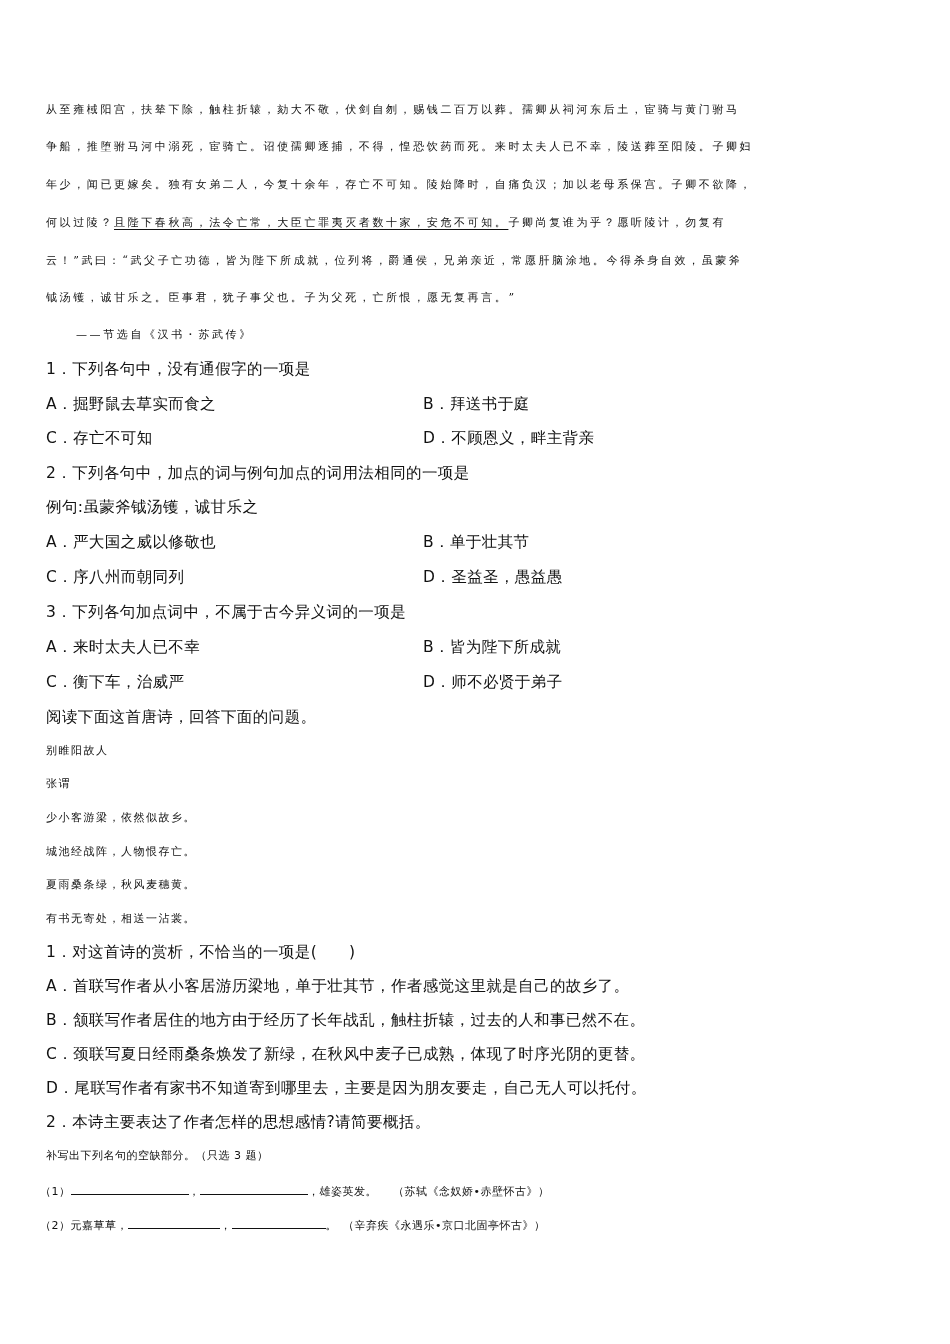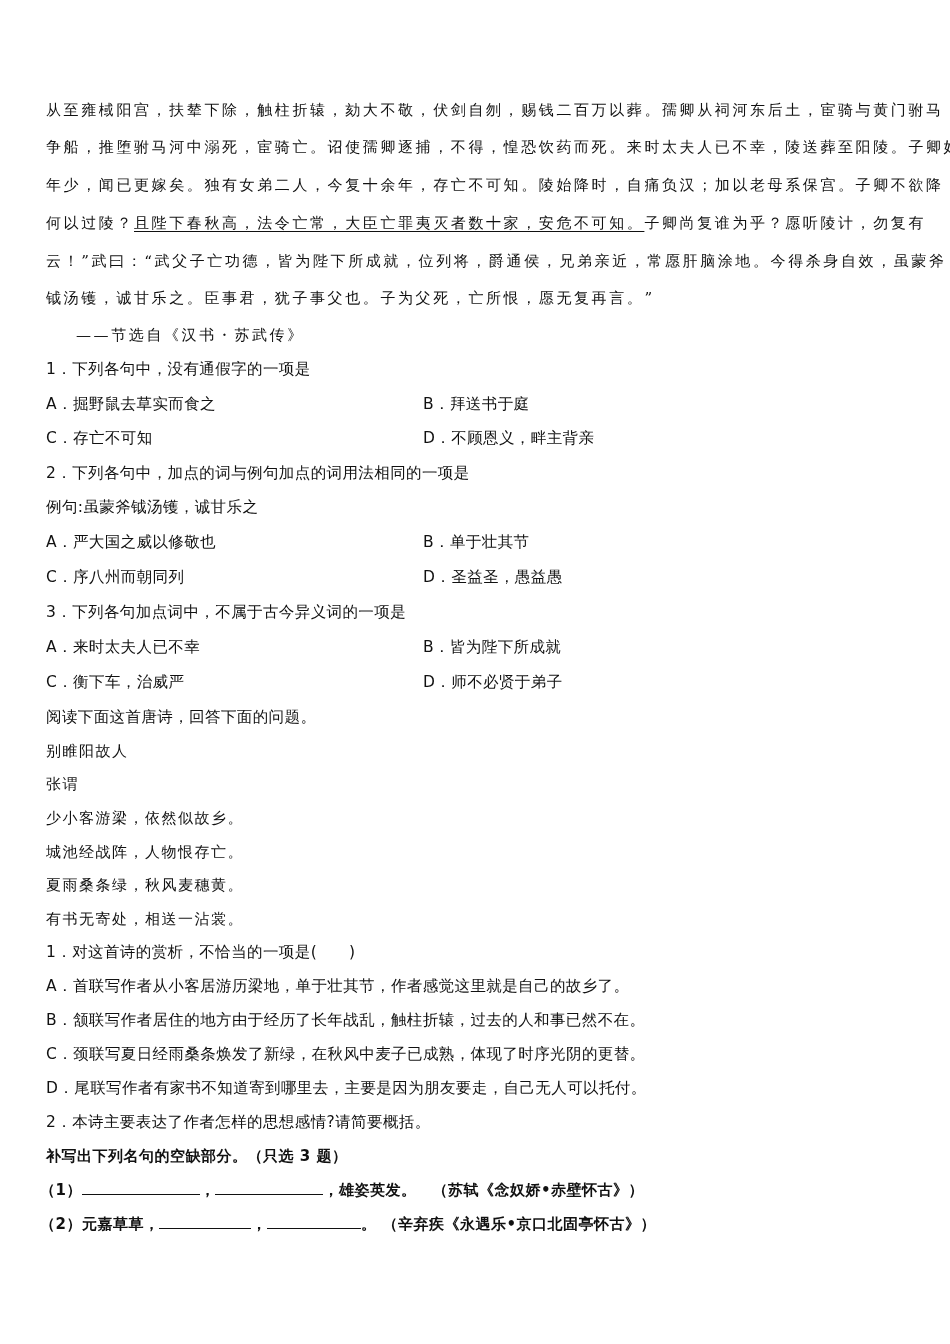--- a/index.html
+++ b/index.html
@@ -1,22 +1,22 @@
 <!DOCTYPE html>
 <html><head>
 <meta charset="utf-8">
 <style>
   html, body { margin: 0; padding: 0; background: #ffffff; }
   body { width: 950px; height: 1344px; position: relative; overflow: hidden;
          font-family: "DejaVu Serif", "Liberation Serif", serif; color: #111; }
   .page { position: absolute; left: 0; top: 0; width: 950px; height: 1344px; }
   .line { position: absolute; left: 46px; font-size: 15.5px; line-height: 20px; white-space: nowrap; letter-spacing: 0.5px; }
-  .kai { font-family: "DejaVu Serif", serif; letter-spacing: 2.6px; font-size: 15px; }
+  .kai { font-family: "DejaVu Serif", serif; letter-spacing: 2.6px; font-size: 11px; }
   .song { font-family: "DejaVu Sans", "Liberation Sans", sans-serif; font-size: 15.5px; letter-spacing: 0.4px; }
-  .bold { font-weight: bold; font-family: "DejaVu Sans", sans-serif; font-size: 15px; }
+  .bold { font-weight: normal; font-family: "DejaVu Sans", sans-serif; font-size: 11px; }
   .u { text-decoration: underline; text-underline-offset: 3px; }
   .optB { position: absolute; left: 377px; }
   .source { left: 76px; }
   .blank { display: inline-block; border-bottom: 1.3px solid #111; height: 14px; vertical-align: baseline; }
 </style>
 </head>
 <body>
 
 <div class="page">
 

